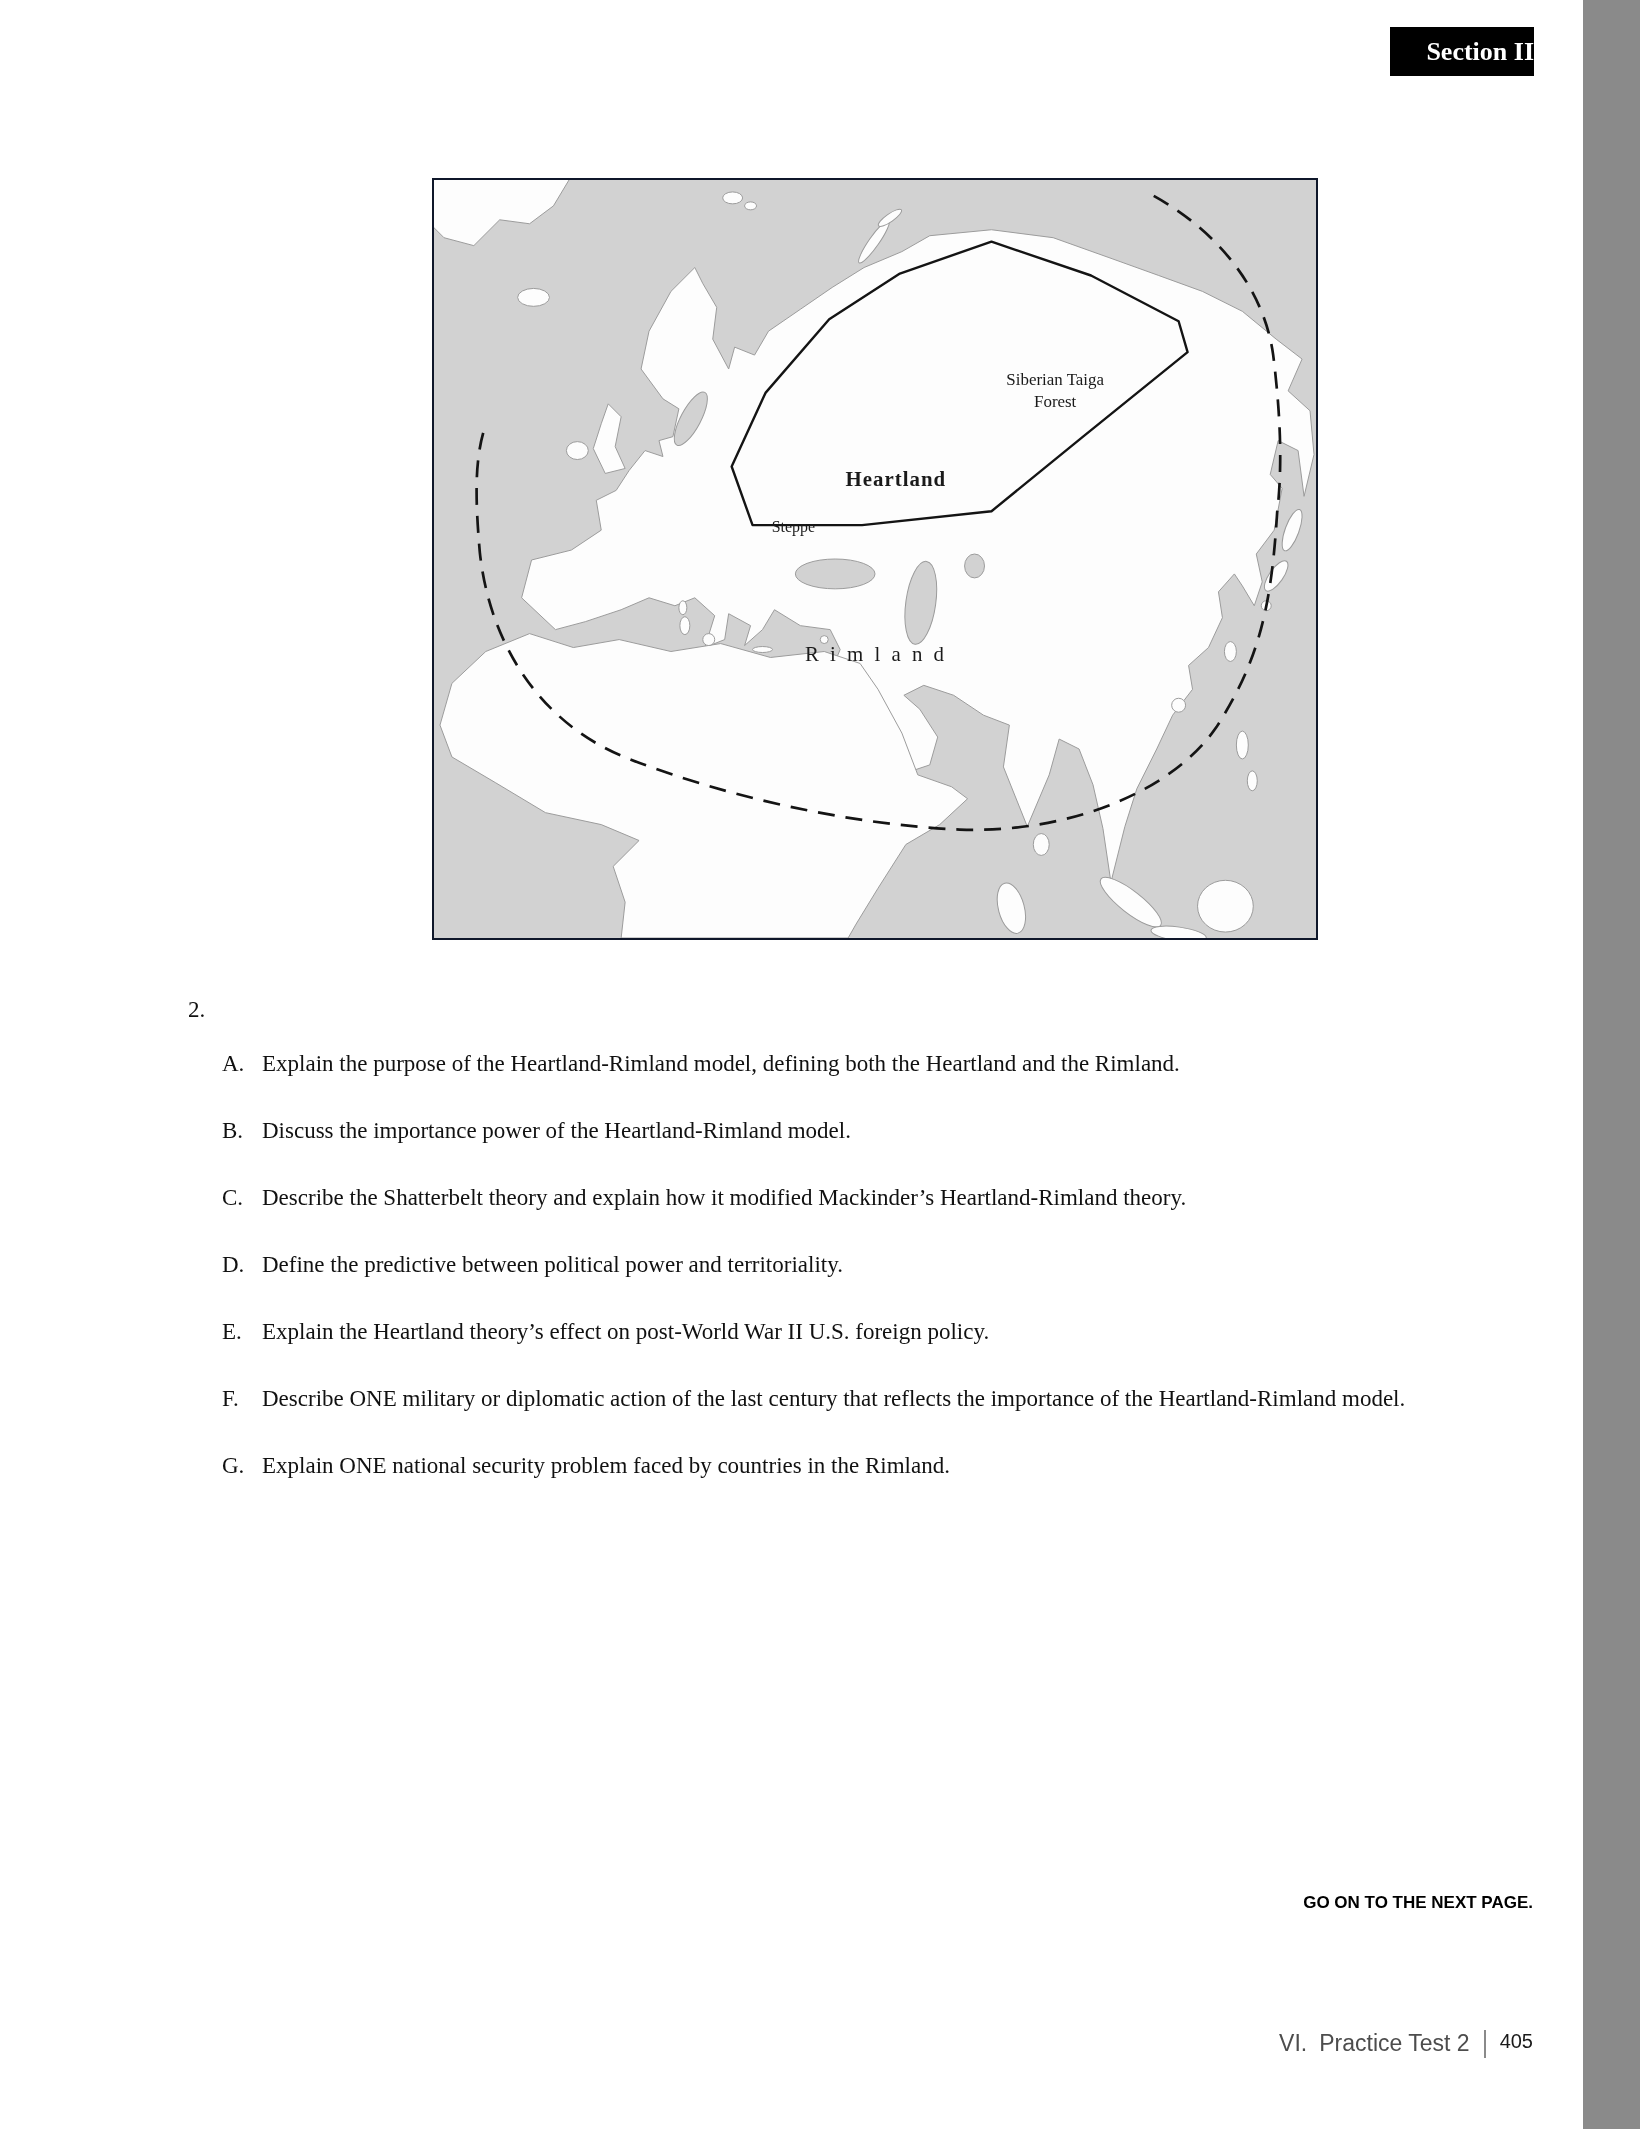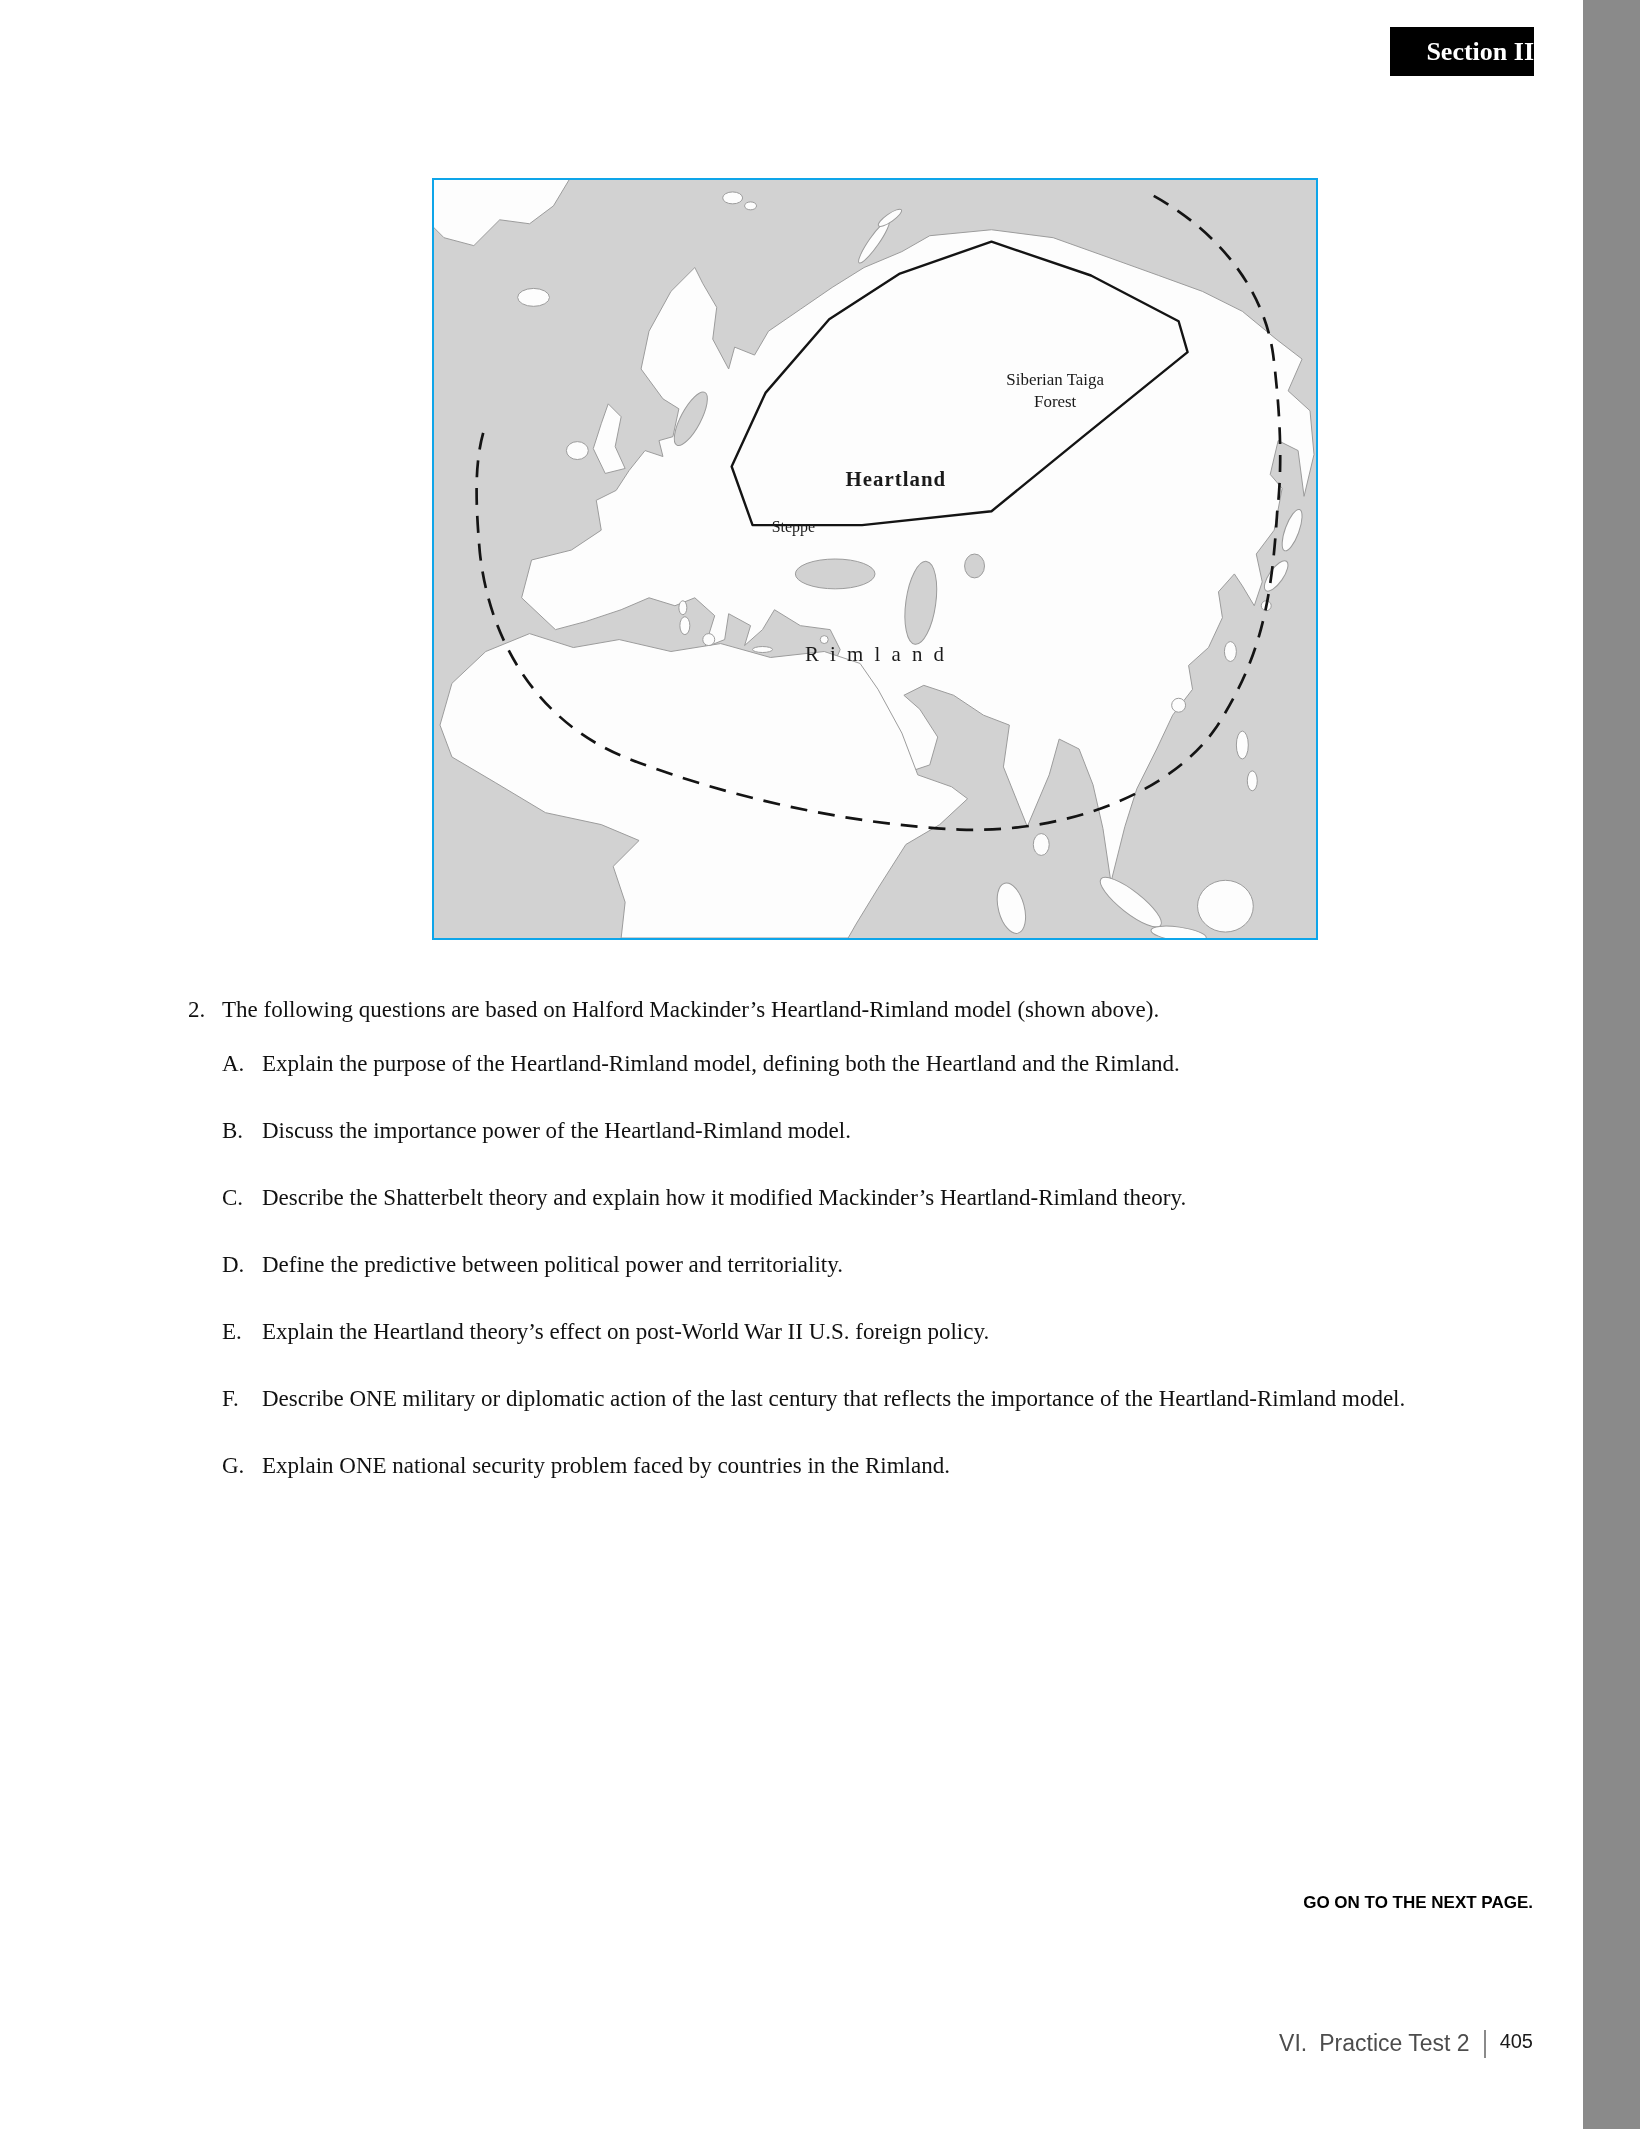--- a/index.html
+++ b/index.html
@@ -12,21 +12,21 @@
     position:absolute; top:0; right:0; width:57px; height:2129px;
     background:#8a8a8a;
   }
   .section-badge {
     position:absolute; top:27px; left:1390px; width:144px; height:49px;
     background:#000; color:#fff; display:flex; align-items:center; justify-content:flex-end;
     font-weight:bold; font-size:26px;
   }
   .map-frame {
     position:absolute; left:432px; top:178px; width:886px; height:762px;
-    border:2px solid #0ea5e9; box-sizing:border-box; background:#d2d2d2;
+    border:2px solid #0f172a; box-sizing:border-box; background:#d2d2d2;
   }
   .map-frame svg { display:block; width:100%; height:100%; }
   .land { fill:#fdfdfd; stroke:#9b9b9b; stroke-width:1; }
   .water { fill:#d2d2d2; stroke:#9b9b9b; stroke-width:1; }
   .map-label { font-family:"Liberation Serif","DejaVu Serif",serif; fill:#1a1a1a; }
 
   .question-block {
     position:absolute; left:188px; top:995px; width:1290px;
     font-size:23px; line-height:30px;
   }
@@ -122,21 +122,20 @@
     <text class="map-label" x="624" y="228" font-size="17" text-anchor="middle">Forest</text>
     <text class="map-label" x="464" y="308" font-size="21" font-weight="bold" letter-spacing="1" text-anchor="middle">Heartland</text>
     <text class="map-label" x="361" y="354" font-size="16" text-anchor="middle">Steppe</text>
     <text class="map-label" x="444" y="484" font-size="21" letter-spacing="3" text-anchor="middle">R i m l a n d</text>
   </svg>
 </div>
 
 <div class="question-block">
   <div class="stem-row">
     <span class="q-num">2.</span>
-    <span class="q-stem">The following questions are based on Halford Mackinder’s Heartland-Rimland model (shown above).</span>
   </div>
   <div class="parts">
     <div class="part">
       <span class="part-label">A.</span>
       <span class="part-text">Explain the purpose of the Heartland-Rimland model, defining both the Heartland and the Rimland.</span>
     </div>
     <div class="part">
       <span class="part-label">B.</span>
       <span class="part-text">Discuss the importance power of the Heartland-Rimland model.</span>
     </div>

